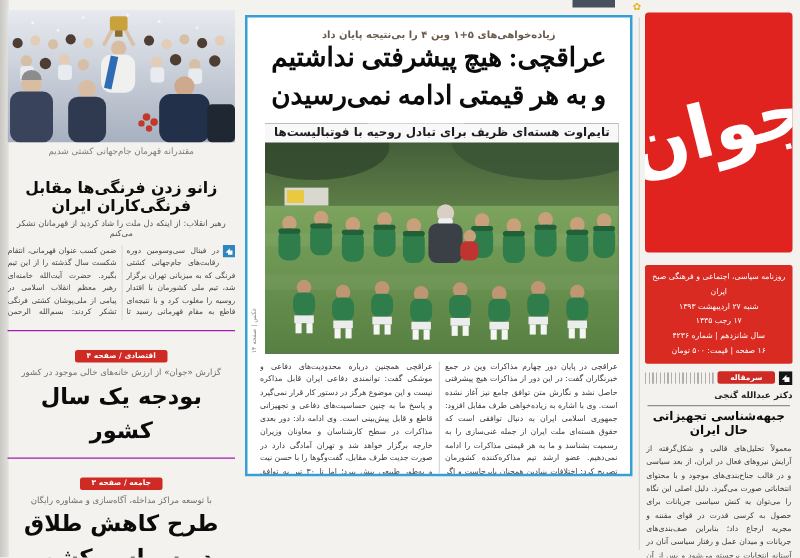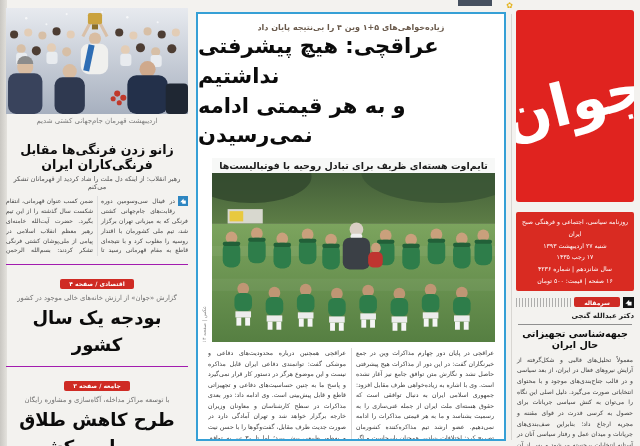--- a/index.html
+++ b/index.html
@@ -24,24 +24,24 @@
   #editorial-rule { border-top:1px solid #8f8f8f; margin:4px 2px 3px; }
   #editorial-title { text-align:center; font-size:9.6px; font-weight:bold; color:#0d0d0d; }
   #editorial-body { margin-top:5px; font-size:6.1px; line-height:1.75; text-align:justify;
               color:#3a3a3a; height:126px; overflow:hidden; padding:0 1px; }
   #col-divider { position:absolute; right:128px; top:14px; height:426px; width:1px; background:#d8d6d2; }
   #ornament { position:absolute; right:127px; top:2px; font-size:8px; color:#e4b31d; line-height:1; }
   #page-edge { position:absolute; left:0; top:0; width:7px; height:446px;
               background:linear-gradient(90deg,#c9c7c2,#e4e2dd); }
 
   
-  #lead-box { position:absolute; right:134px; top:12px; width:310px; height:429px;
+  #lead-box { position:absolute; right:134px; top:12px; width:310px; height:369px;
               border:2px solid #36a0d6; background:#fff; overflow:hidden; }
   #lead-kicker { margin-top:9px; text-align:center; font-size:8px; font-weight:bold; color:#6a5a4c; }
-  .lead-headline { text-align:left; font-size:21px; font-weight:bold; color:#0b0b0b; line-height:1.42; }
+  .lead-headline { text-align:center; font-size:21px; font-weight:bold; color:#0b0b0b; line-height:1.42;font-family:Liberation Serif, serif; }
   #lead-photo-wrap { position:relative; margin:7px 9px 0 14px; height:184px; background:#404040; }
   #lead-photo-caption { position:absolute; top:0; left:0; right:0; z-index:2; background:rgba(255,255,255,.96);
               font-size:9.5px; font-weight:bold; color:#1c1c1c; text-align:center; padding:2px 4px; }
   #lead-photo-wrap svg { position:absolute; inset:0; width:100%; height:100%; }
   #photo-credit { position:absolute; left:-11px; bottom:0; writing-mode:vertical-rl;
               transform:rotate(180deg); font-size:5px; color:#8a8a8a; letter-spacing:.5px; }
   #lead-body { margin:6px 10px 0; column-count:2; column-gap:10px; column-rule:1px solid #d9d9d9;
               font-size:6.2px; line-height:1.7; text-align:justify; color:#3a3a3a; height:126px; overflow:hidden; }
 
   
@@ -233,21 +233,21 @@
       <rect x="120" y="66" width="40" height="38" rx="9" fill="#23304a"></rect>
       <rect x="158" y="74" width="22" height="30" rx="4" fill="#1f2733"></rect>
       <g fill="#c0392b">
         <circle cx="110" cy="84" r="3"></circle>
           <circle cx="116" cy="88" r="3"></circle>
           <circle cx="106" cy="89" r="2.5"></circle>
           <circle cx="112" cy="93" r="2.5"></circle>
       </g>
     </svg>
 
-    <div id="wrestling-kicker">اردیبهشت قهرمان جام‌جهانی کشتی شدیم</div>
+    <div id="wrestling-kicker">مقتدرانه قهرمان جام‌جهانی کشتی شدیم</div>
     <div id="wrestling-headline">زانو زدن فرنگی‌ها مقابل فرنگی‌کاران ایران</div>
     <div id="wrestling-subhead">رهبر انقلاب: از اینکه دل ملت را شاد کردید از قهرمانان تشکر می‌کنم</div>
 
     <div id="wrestling-body">
       <svg class="icon-float" width="10" height="10" viewBox="0 0 10 10">
         <rect width="10" height="10" fill="#2e86c1"></rect>
         <path d="M2.2 6.2 L5.6 2.6 L5.6 4.4 L7.8 4.4 L7.8 7.8 L4.2 7.8 L4.2 6.2 Z" fill="#fff"></path>
       </svg>
       <span>در فینال سی‌وسومین دوره رقابت‌های جام‌جهانی کشتی فرنگی که به میزبانی تهران برگزار شد، تیم ملی کشورمان با اقتدار روسیه را مغلوب کرد و با نتیجه‌ای قاطع به مقام قهرمانی رسید تا ضمن کسب عنوان قهرمانی، انتقام شکست سال گذشته را از این تیم بگیرد. حضرت آیت‌الله خامنه‌ای رهبر معظم انقلاب اسلامی در پیامی از ملی‌پوشان کشتی فرنگی تشکر کردند: بسم‌الله الرحمن الرحیم؛ از اینکه دل ملت را شاد کردید، از قهرمانان تشکر می‌کنم. </span>
       

